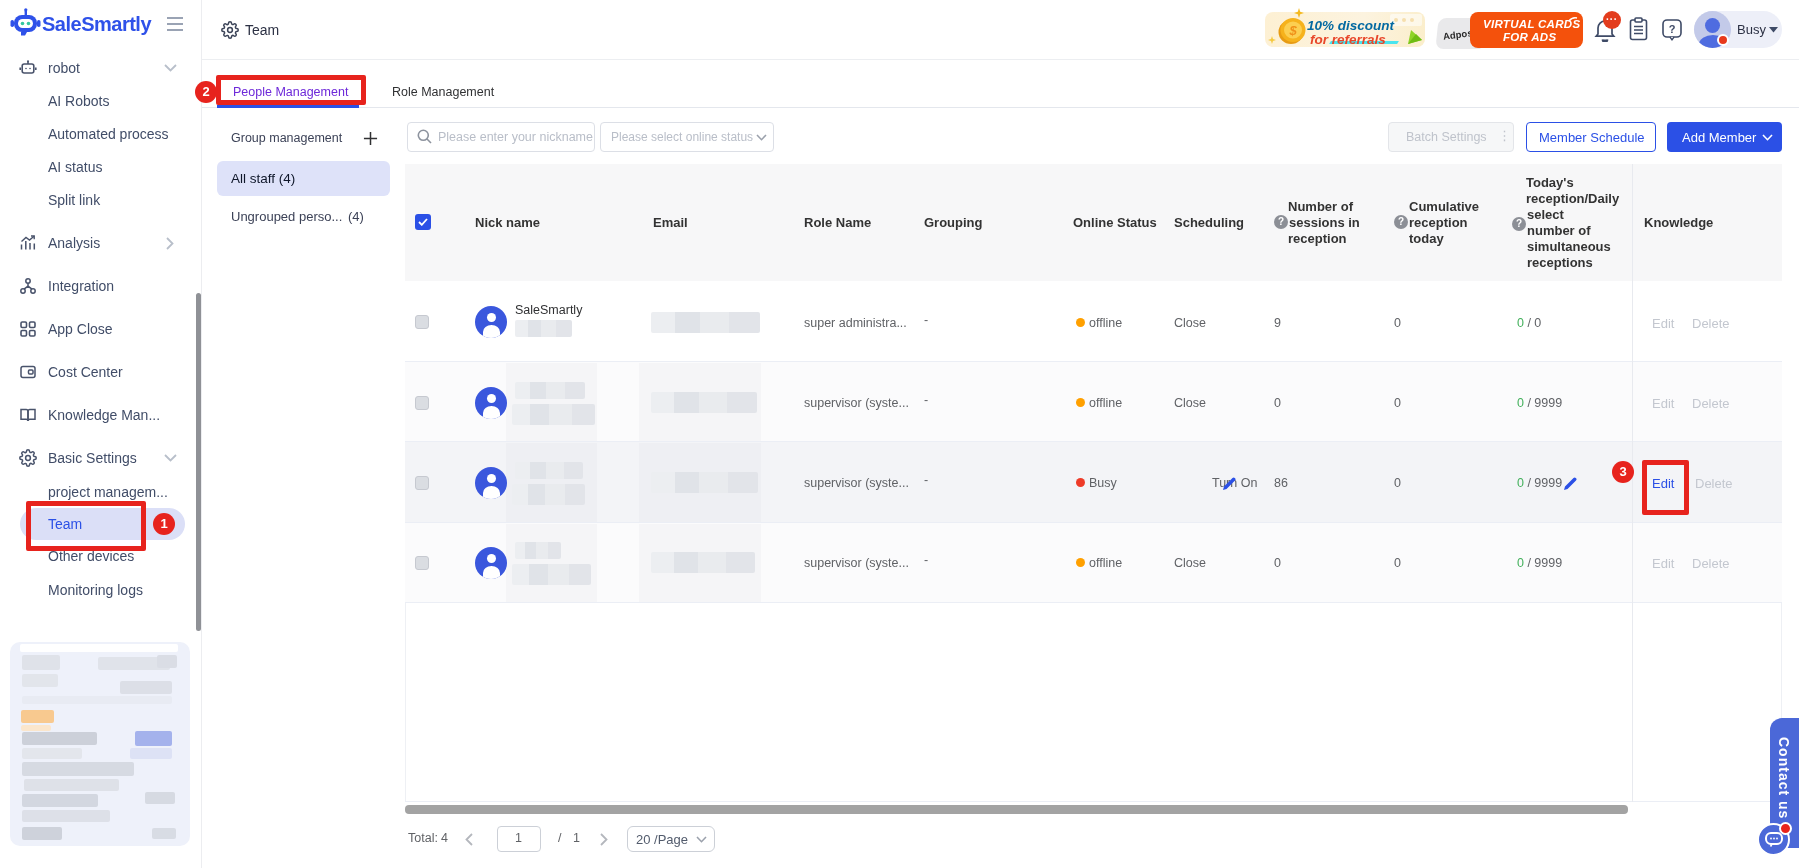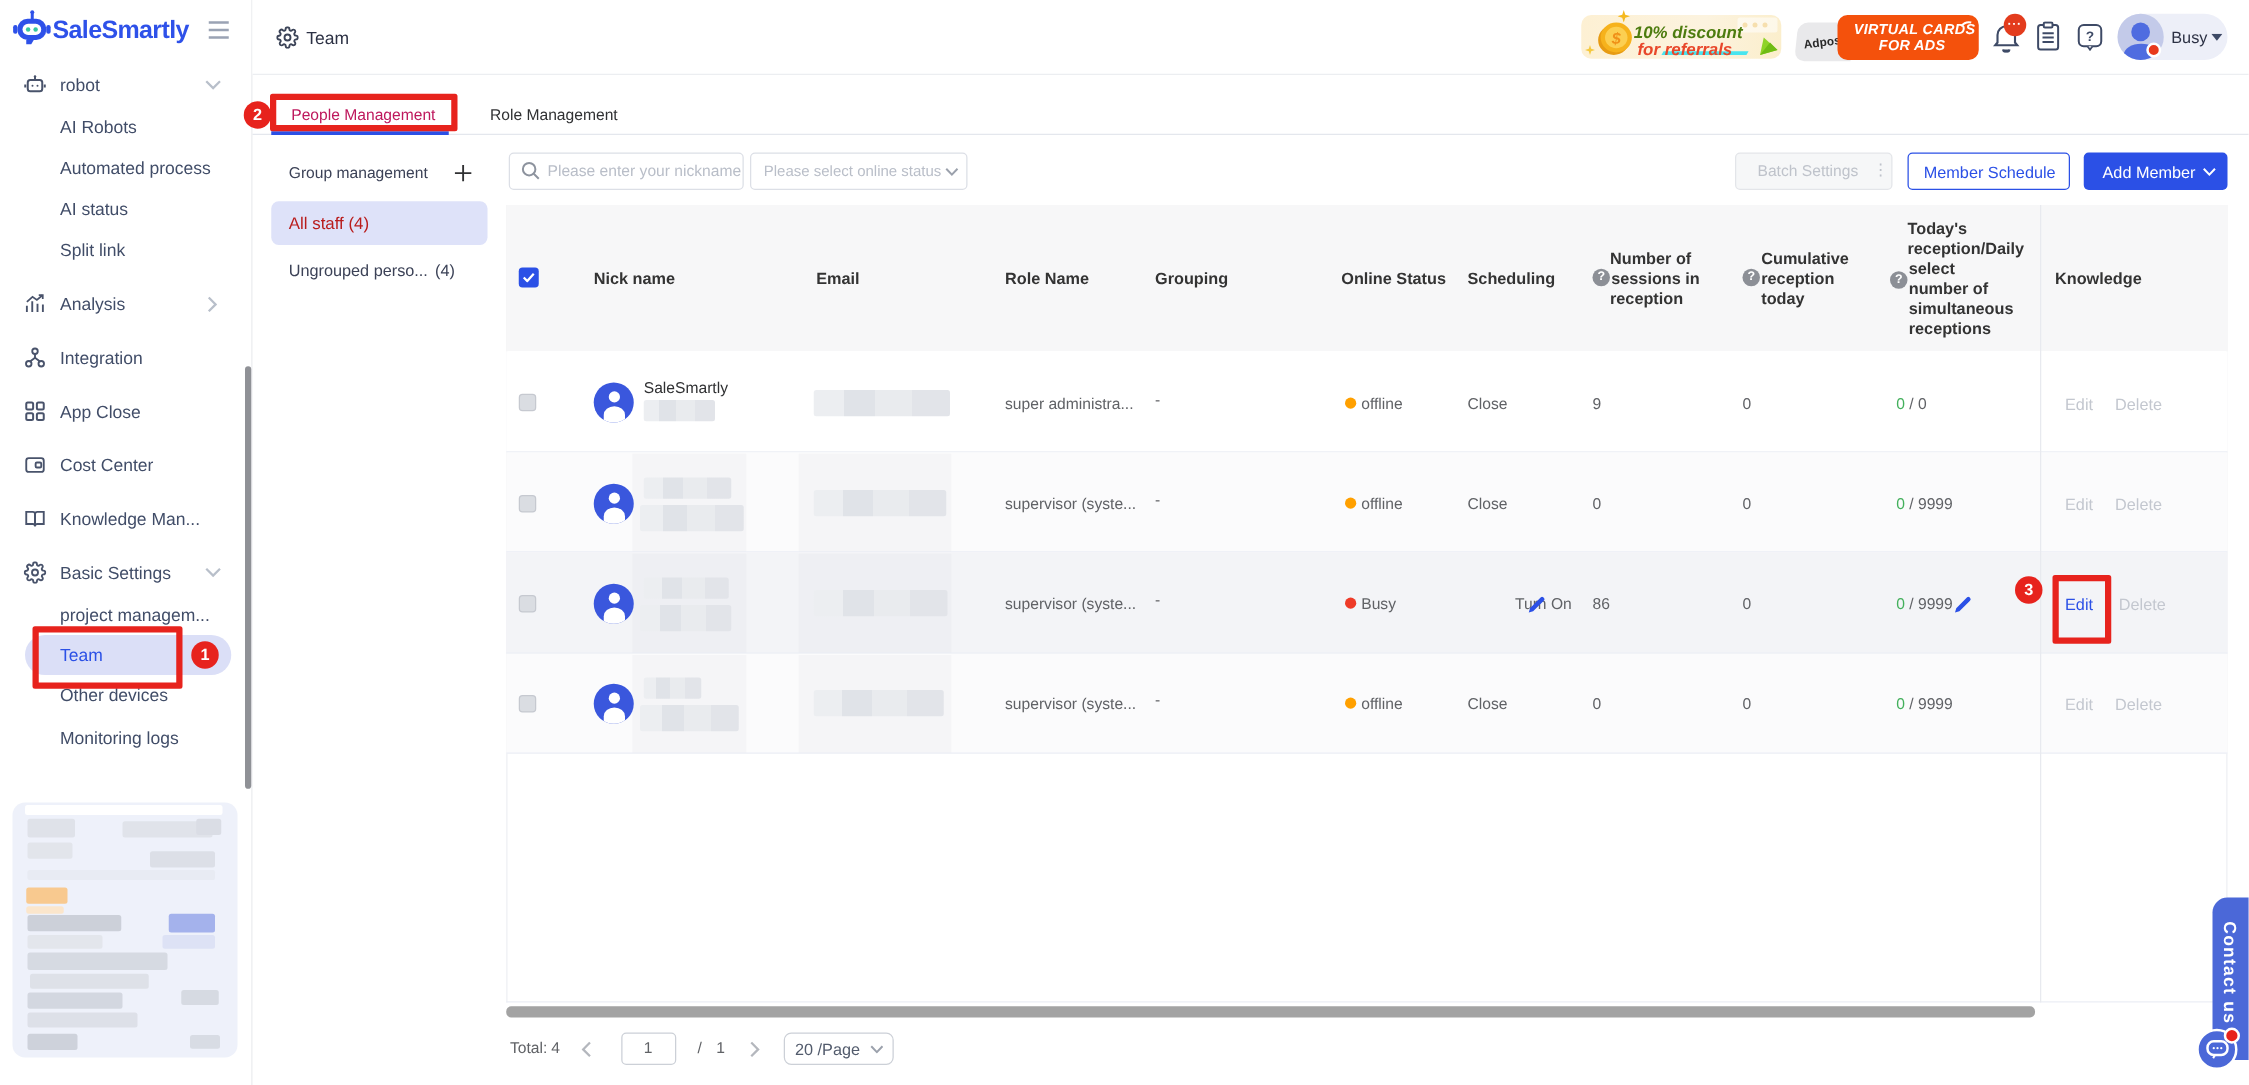--- a/index.html
+++ b/index.html
@@ -139,21 +139,21 @@
 <div class="abs" style="left:1390px;top:14px;width:32px;height:12px;background:rgba(255,255,255,.55);border-radius:2px"></div>
 <div class="abs" style="left:1394px;top:18px;width:4px;height:4px;border-radius:50%;background:#f6dfae"></div>
 <div class="abs" style="left:1402px;top:18px;width:4px;height:4px;border-radius:50%;background:#f6dfae"></div>
 <div class="abs" style="left:1410px;top:18px;width:4px;height:4px;border-radius:50%;background:#f6dfae"></div>
 <svg class="abs" style="left:1276px;top:15px" width="33" height="31" viewBox="0 0 33 31">
  <ellipse cx="15" cy="17" rx="12.5" ry="12" fill="#e79b13"></ellipse>
  <ellipse cx="17" cy="15" rx="12.5" ry="12" fill="#f6b21c"></ellipse>
  <ellipse cx="17" cy="15" rx="9" ry="8.6" fill="#fccf51"></ellipse>
  <text x="17" y="20" text-anchor="middle" font-size="13" font-weight="bold" fill="#f09018" font-style="italic">$</text>
 </svg>
-<div class="txt" style="left:1307px;top:18px;font-size:13.5px;font-weight:bold;font-style:italic;color:#4d7c0f">10% discount</div>
+<div class="txt" style="left:1307px;top:18px;font-size:13.5px;font-weight:bold;font-style:italic;color:#0369a1">10% discount</div>
 <div class="abs" style="left:1330px;top:41px;width:68px;height:3px;background:#49e5ef;transform:skewX(-30deg)"></div>
 <div class="txt" style="left:1310px;top:32px;font-size:13.5px;font-weight:bold;font-style:italic;color:#e8472b">for referrals</div>
 <svg class="abs" style="left:1405px;top:28px" width="20" height="18" viewBox="0 0 20 18">
     <path d="M3 16 L17 12 L6 2 z" fill="#8fd327"></path>
     <path d="M3 16 L17 12 L11 6 z" fill="#6fbc13"></path>
   </svg>
 <svg class="abs" style="left:1294px;top:8px" width="10" height="10" viewBox="0 0 10 10">
     <path d="M5 0 L6.2 3.8 L10 5 L6.2 6.2 L5 10 L3.8 6.2 L0 5 L3.8 3.8 z" fill="#f5b91f"></path>
   </svg>
 <svg class="abs" style="left:1268px;top:36px" width="8" height="8" viewBox="0 0 10 10">
@@ -194,32 +194,32 @@
  <div class="abs" style="left:11px;top:7px;width:15px;height:15px;background:#4f6ce0;border-radius:50%"></div>
  <div class="abs" style="left:4.5px;top:24px;width:28px;height:18px;background:#4f6ce0;border-radius:55% 55% 0 0"></div>
 </div>
 <div class="abs" style="left:1717px;top:34px;width:12px;height:12px;background:#e8391c;border-radius:50%;border:2px solid #fff"></div>
 <div class="txt" style="left:1737px;top:22px;font-size:13px;color:#2c3144">Busy</div>
 <svg class="abs" style="left:1769px;top:27px" width="9" height="6" viewBox="0 0 9 6">
     <path d="M0 0 h9 L4.5 5.6 z" fill="#3e4a66"></path>
   </svg>
 
 <div class="abs" style="left:202px;top:107px;width:1597px;height:1px;background:#e4e7ed"></div>
-<div class="txt" style="left:233px;top:85px;font-size:12.5px;color:#be185d">People Management</div>
+<div class="txt" style="left:233px;top:85px;font-size:12.5px;color:#6d28d9">People Management</div>
 <div class="abs" style="left:217px;top:105px;width:142px;height:3px;background:#2b50e6"></div>
 <div class="txt" style="left:392px;top:85px;font-size:12.5px;color:#303133">Role Management</div>
 <div class="redball" style="left:195px;top:81px;width:22px;height:22px;font-size:13px;line-height:22px">2</div>
 <div class="redrect" style="left:216px;top:75px;width:150px;height:30px"></div>
 
 <div class="txt" style="left:231px;top:131px;font-size:12.5px;color:#3c4257">Group management</div>
 <svg class="abs" style="left:363px;top:131px" width="15" height="15" viewBox="0 0 16 16" stroke="#303133" stroke-width="1.6">
     <path d="M8 1 V15 M1 8 H15"></path>
   </svg>
 <div class="abs" style="left:217px;top:161px;width:173px;height:35px;background:#dee2f9;border-radius:6px"></div>
-<div class="txt" style="left:231px;top:171px;font-size:13.5px;color:#b91c1c">All staff (4)</div>
+<div class="txt" style="left:231px;top:171px;font-size:13.5px;color:#0f172a">All staff (4)</div>
 <div class="txt" style="left:231px;top:209px;font-size:13px;color:#3c4257">Ungrouped perso...</div>
 <div class="txt" style="left:348px;top:209px;font-size:13px;color:#3c4257">(4)</div>
 
 <div class="abs" style="left:407px;top:122px;width:188px;height:30px;border:1px solid #dcdfe6;border-radius:4px;background:#fff"></div>
 <svg class="abs" style="left:417px;top:129px" width="15" height="15" viewBox="0 0 15 15" fill="none" stroke="#8d939e" stroke-width="1.6">
     <circle cx="6.3" cy="6.3" r="5"></circle>
     <path d="M10 10 L14 14"></path>
   </svg>
 <div class="txt" style="left:438px;top:130px;font-size:12.5px;color:#b9bec8">Please enter your nickname</div>
 <div class="abs" style="left:600px;top:122px;width:174px;height:30px;border:1px solid #dcdfe6;border-radius:4px;background:#fff"></div>

